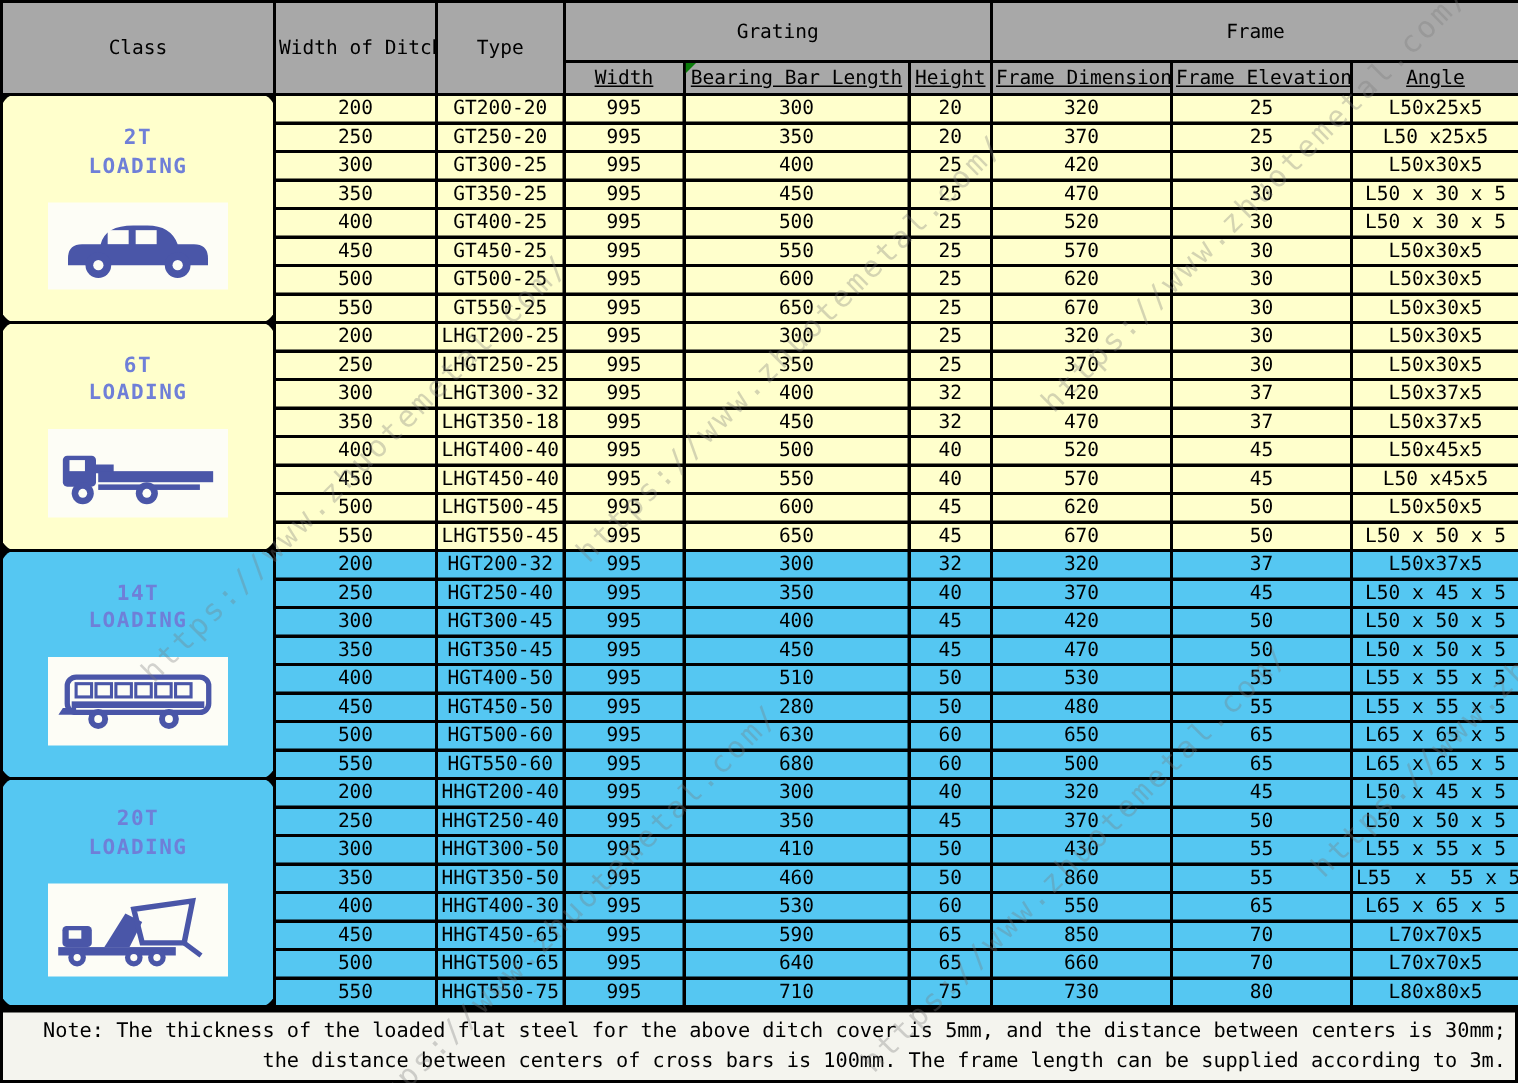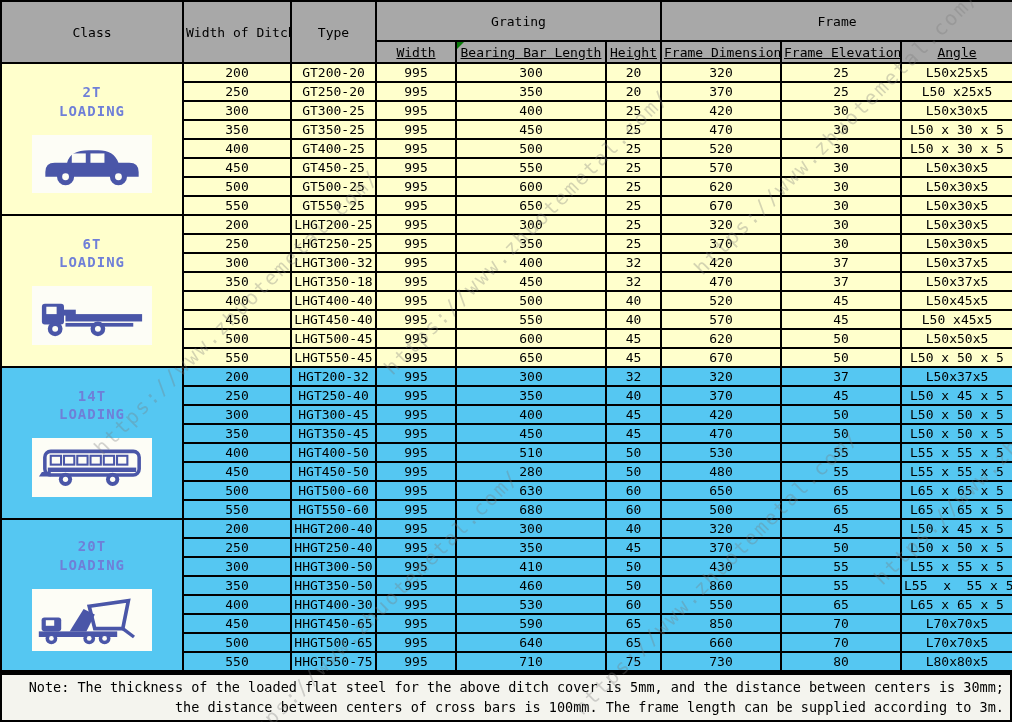--- a/index.html
+++ b/index.html
@@ -29,21 +29,21 @@
   thead th{
     background:#a8a8a8;
     font-weight:normal;
     position:relative;
   }
   tr.hrow1 th{height:38px;}
   tr.hrow2 th{height:20px;text-decoration:underline;}
   tbody tr{height:19px;}
   td.yellow, tr.yellow td{background:#ffffcc;}
   td.blue, tr.blue td{background:#55c7f2;}
-  td.class-cell{vertical-align:middle;}
+  td.class-cell{vertical-align:middle;border-radius:10px;}
   .class-label{
     font-weight:bold;
     font-size:14px;
     letter-spacing:1px;
     color:#6f7fd8;
     line-height:1.35;
   }
   .icon-box{
     width:112px;
     margin:14px auto 2px auto;

